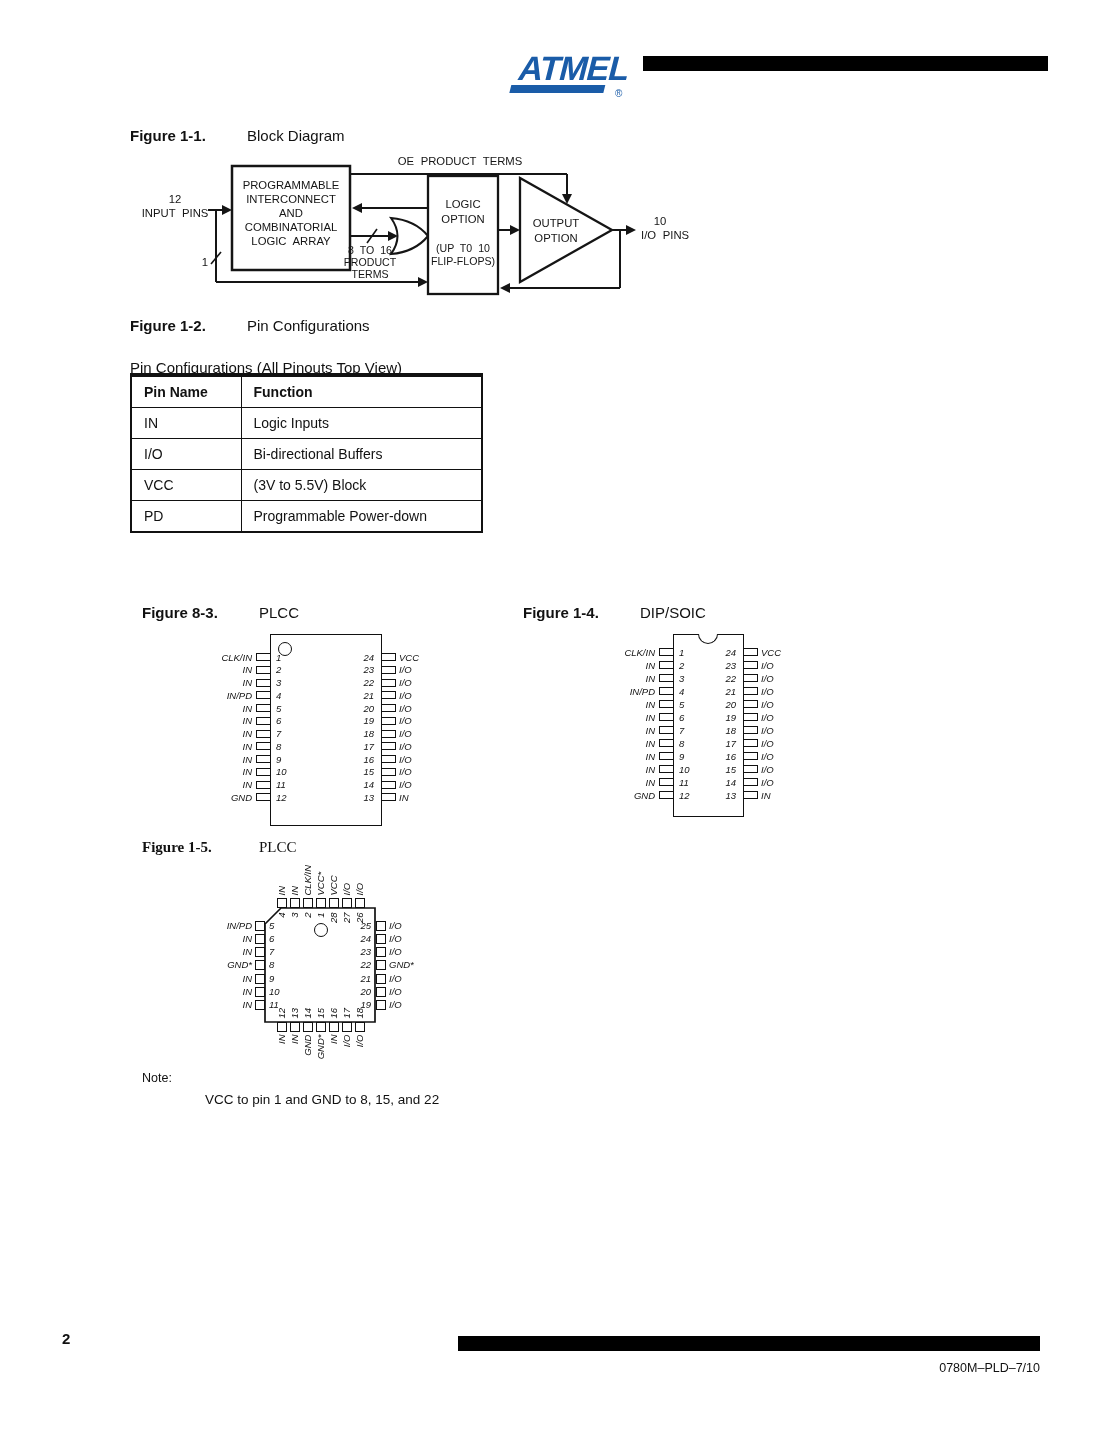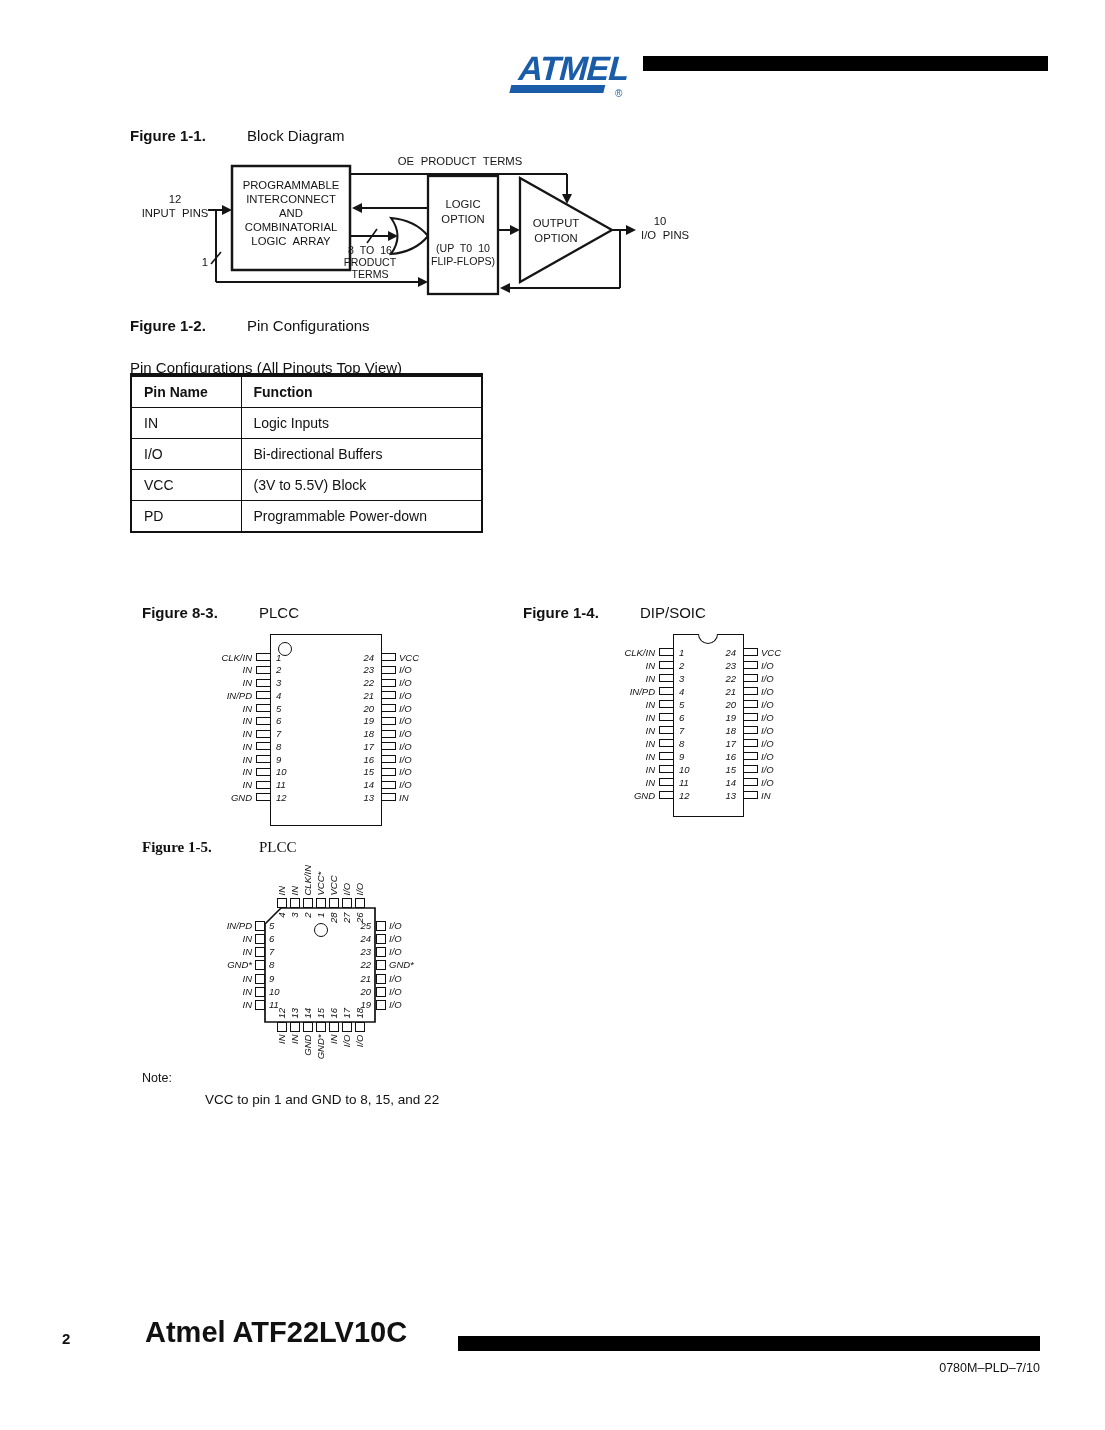--- a/index.html
+++ b/index.html
@@ -404,17 +404,16 @@
       <div class="pin-lbl" style="left: 164px; top: 126px;">I/O</div>
       <div class="pin-num" style="left: 108px; top: 139.3px; width: 38px; text-align: right;">19</div>
       <div class="pin-box" style="left: 151px; top: 140.3px; width: 8px; height: 8px;"></div>
       <div class="pin-lbl" style="left: 164px; top: 139.3px;">I/O</div>
     </div>
 
   <div class="note-lbl" style="top:1071px;">Note:</div>
   <div class="note-line" style="top:1092px;">VCC to pin 1 and GND to 8, 15, and 22</div>
 
   <div id="page-num">2</div>
-  <div id="footer-title">Atmel ATF22LV10C</div>
   <div id="footer-bar"></div>
   <div id="doc-num">0780M–PLD–7/10</div>
 
 </div>
 
 </body></html>

